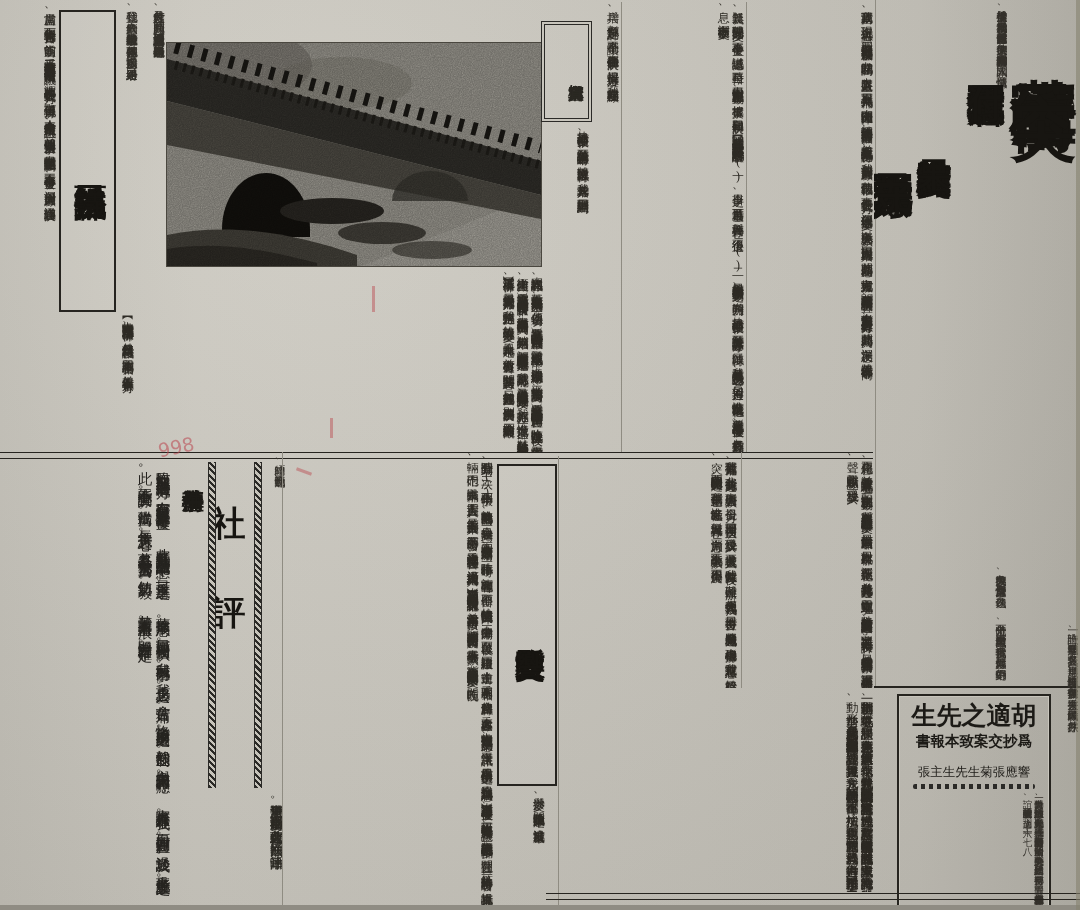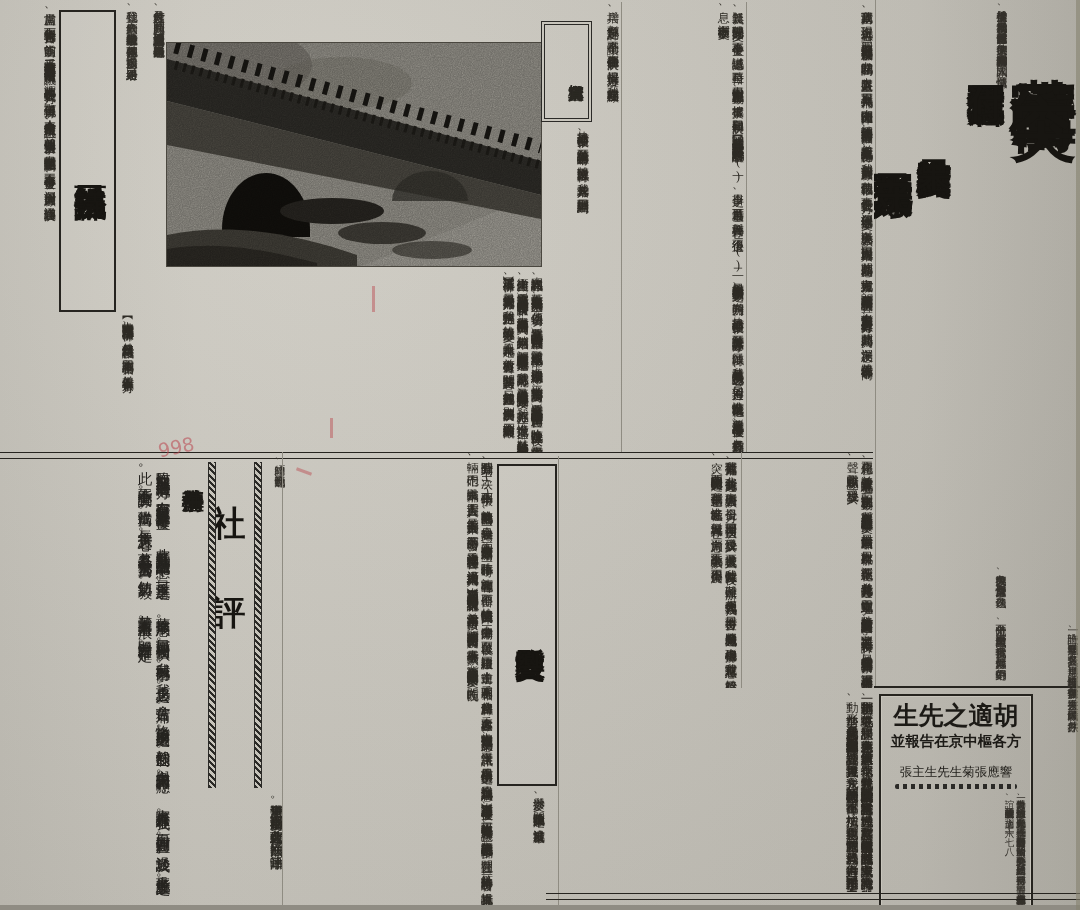--- a/index.html
+++ b/index.html
@@ -126,23 +126,23 @@
   <div class="v b12" style="left:744px;top:452px;width:130px;height:236px">再趨惡化、並請貴方速電華北駐屯軍、立即制止一切軍事行動、與冀察政委會所派人員急速根據正確事實交涉、日高信六郎當即表示、日本對此次事件、深信不致惡化、並允將我方意見轉達、立即電知駐屯軍、六時半外務省訪亞洲司董科長道寧、【北平通信】七日夜十二時許、日方松井武官用電話報告冀察當局、謂日軍在蘆溝橋外演習、忽聞槍聲、當即收隊點驗、發現缺少一兵、</div>
 
   <div class="v b125" style="left:546px;top:692px;width:328px;height:200px">制止一切軍事行動、並令駐屯軍代表、立謀和平解決、藉免事態之擴大、日使館表示無意擴大、深信不致惡化、並允將我方意見轉達、又日本駐京陸軍武官大城戶三治本日下午訪問外交當局、科長當將我方立場詳言申說、大城戶已允轉達、〔冀察〕政當局態度、七日夜日軍一中隊在蘆溝橋郊外演習、同時整隊武裝者已入城、要求立即率隊入城、當時我方始不允許、彼方將以武力保衛前進、我方在盧部隊七日竟日均未出動、前進形勢、此是我方爲顧全大局起見、我方所派代表曾同四行政督察專員兼宛平縣長王冷齋、計到達宛平縣署、日軍堅持入城搜査、我方未允、西門外大砲機關槍聲又起、守軍萬不得已、始加抵抗、我軍傷亡頗重、雙方即派員制止戰鬥、均於八日晨停戰、倘對方一再進迫、【本市消息】昨日午後、北寧平綏各路來往客車均誤點、</div>
 
   <div class="v b11" style="left:954px;top:566px;width:52px;height:116px">以免事態擴大、深望日方及早覺悟、勿再執迷、</div>
 
   <div class="v b11" style="left:877px;top:616px;width:129px;height:66px">下午七時卅分、日軍又向宛平城攻擊、我軍奮勇抵抗、日方死傷頗重、刻仍對峙中、</div>
 
   <div class="rule-h" style="left:874px;top:686px;width:206px;height:2px;background:#26241f"></div>
 
-  <div style="position:absolute;left:879px;top:694px;width:150px;height:210px;border:2px solid #26241f;box-shadow:0 0 0 1px #c8c5bc inset">
+  <div style="position:absolute;left:897px;top:694px;width:150px;height:210px;border:2px solid #26241f;box-shadow:0 0 0 1px #c8c5bc inset">
     <div class="adrow" style="font-size:25px;font-weight:900;margin-top:3px">生先之適胡</div>
-    <div class="adrow" style="font-size:14.5px;font-weight:700">並報告在京中樞各方</div>
+    <div class="adrow" style="font-size:14.5px;font-weight:700">書報本致案交抄爲</div>
     <div class="adrow" style="font-size:12.5px;margin-top:13px">張主生先生菊張應響</div>
     <div class="wavy"></div>
     <div class="v" style="position:static;writing-mode:vertical-rl;width:142px;height:118px;margin:2px auto 0;font-size:9.5px;line-height:1.2;color:#34312b;overflow:hidden">一時無憂之兵力、愈加謹愼一致的態度、願意人人都十分勉勵、我憑這條欄干、對着那歷史的石獅子發下誓願、國家的政治清明、要先剷除惡勢力、終結是我們國民、都得同身受苦、管閒事、如果人人都能像菊生先生那樣、愛打不平、愛管正誼、國家的政事就有望了、胡適上、二十六、七、八、</div>
   </div>
 
   <div class="v b11" style="left:1033px;top:624px;width:45px;height:282px">十一時許、我軍迎頭痛擊、斃其多名、日軍退却、我軍恢復原陣地、扣留俘虜數名、乘夜遁去、城內民衆鎮靜、秩序井然、</div>
 
   <div class="double" style="left:546px;top:893px;width:534px"></div>
   <div style="position:absolute;left:0;top:905px;width:1080px;height:5px;background:#8f8c83"></div>
   <div style="position:absolute;left:1076px;top:0;width:4px;height:910px;background:#85826f;opacity:.6"></div>

